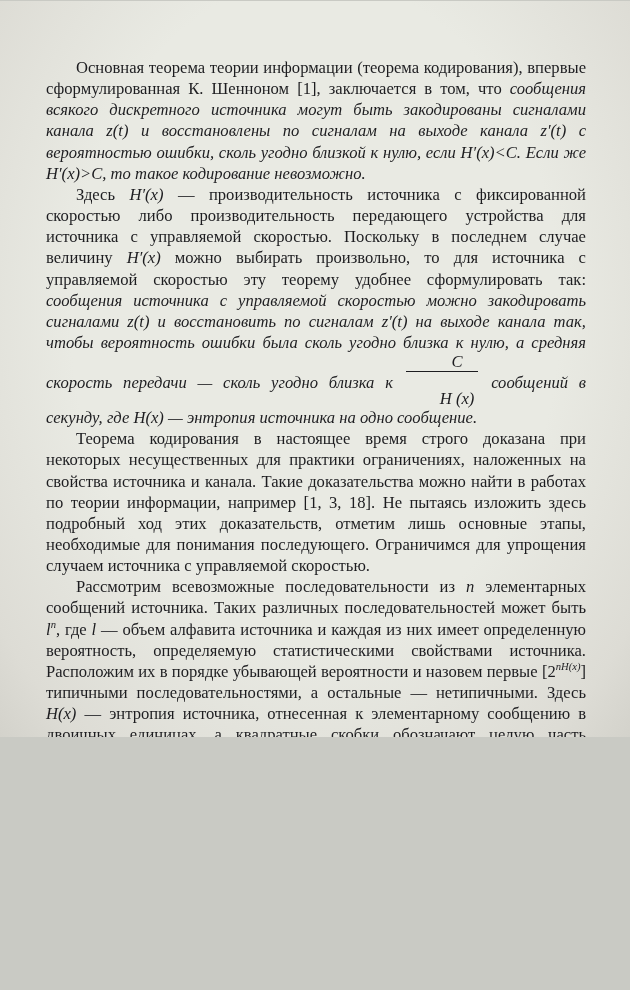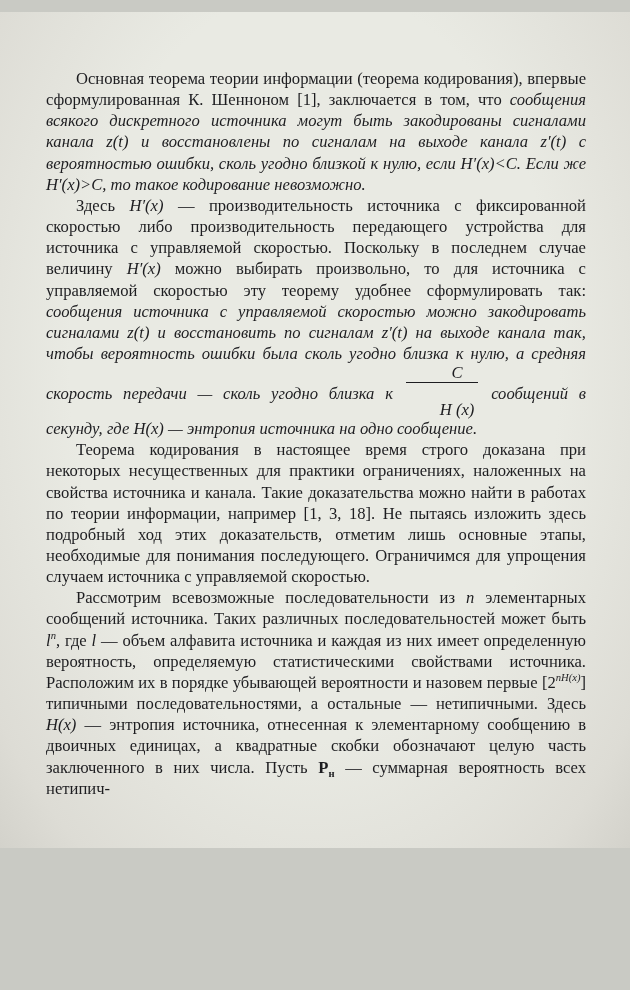--- a/index.html
+++ b/index.html
@@ -3,22 +3,22 @@
 <meta charset="utf-8">
 <style>
   html, body {
     margin: 0;
     padding: 0;
     background: #c9cac4;
   }
   .page {
     position: relative;
     width: 630px;
-    height: 836px;
-    margin: 12px auto;
+    height: 736px;
+    margin: 1px auto;
     box-sizing: border-box;
     background: radial-gradient(ellipse at 50% 42%, #e9eae3 55%, #dddcd5 88%, #d3d2cb 100%);
     overflow: hidden;
   }
   .text-block {
     position: absolute;
     left: 46px;
     top: 56px;
     width: 540px;
     font-family: "Liberation Serif", "DejaVu Serif", serif;

